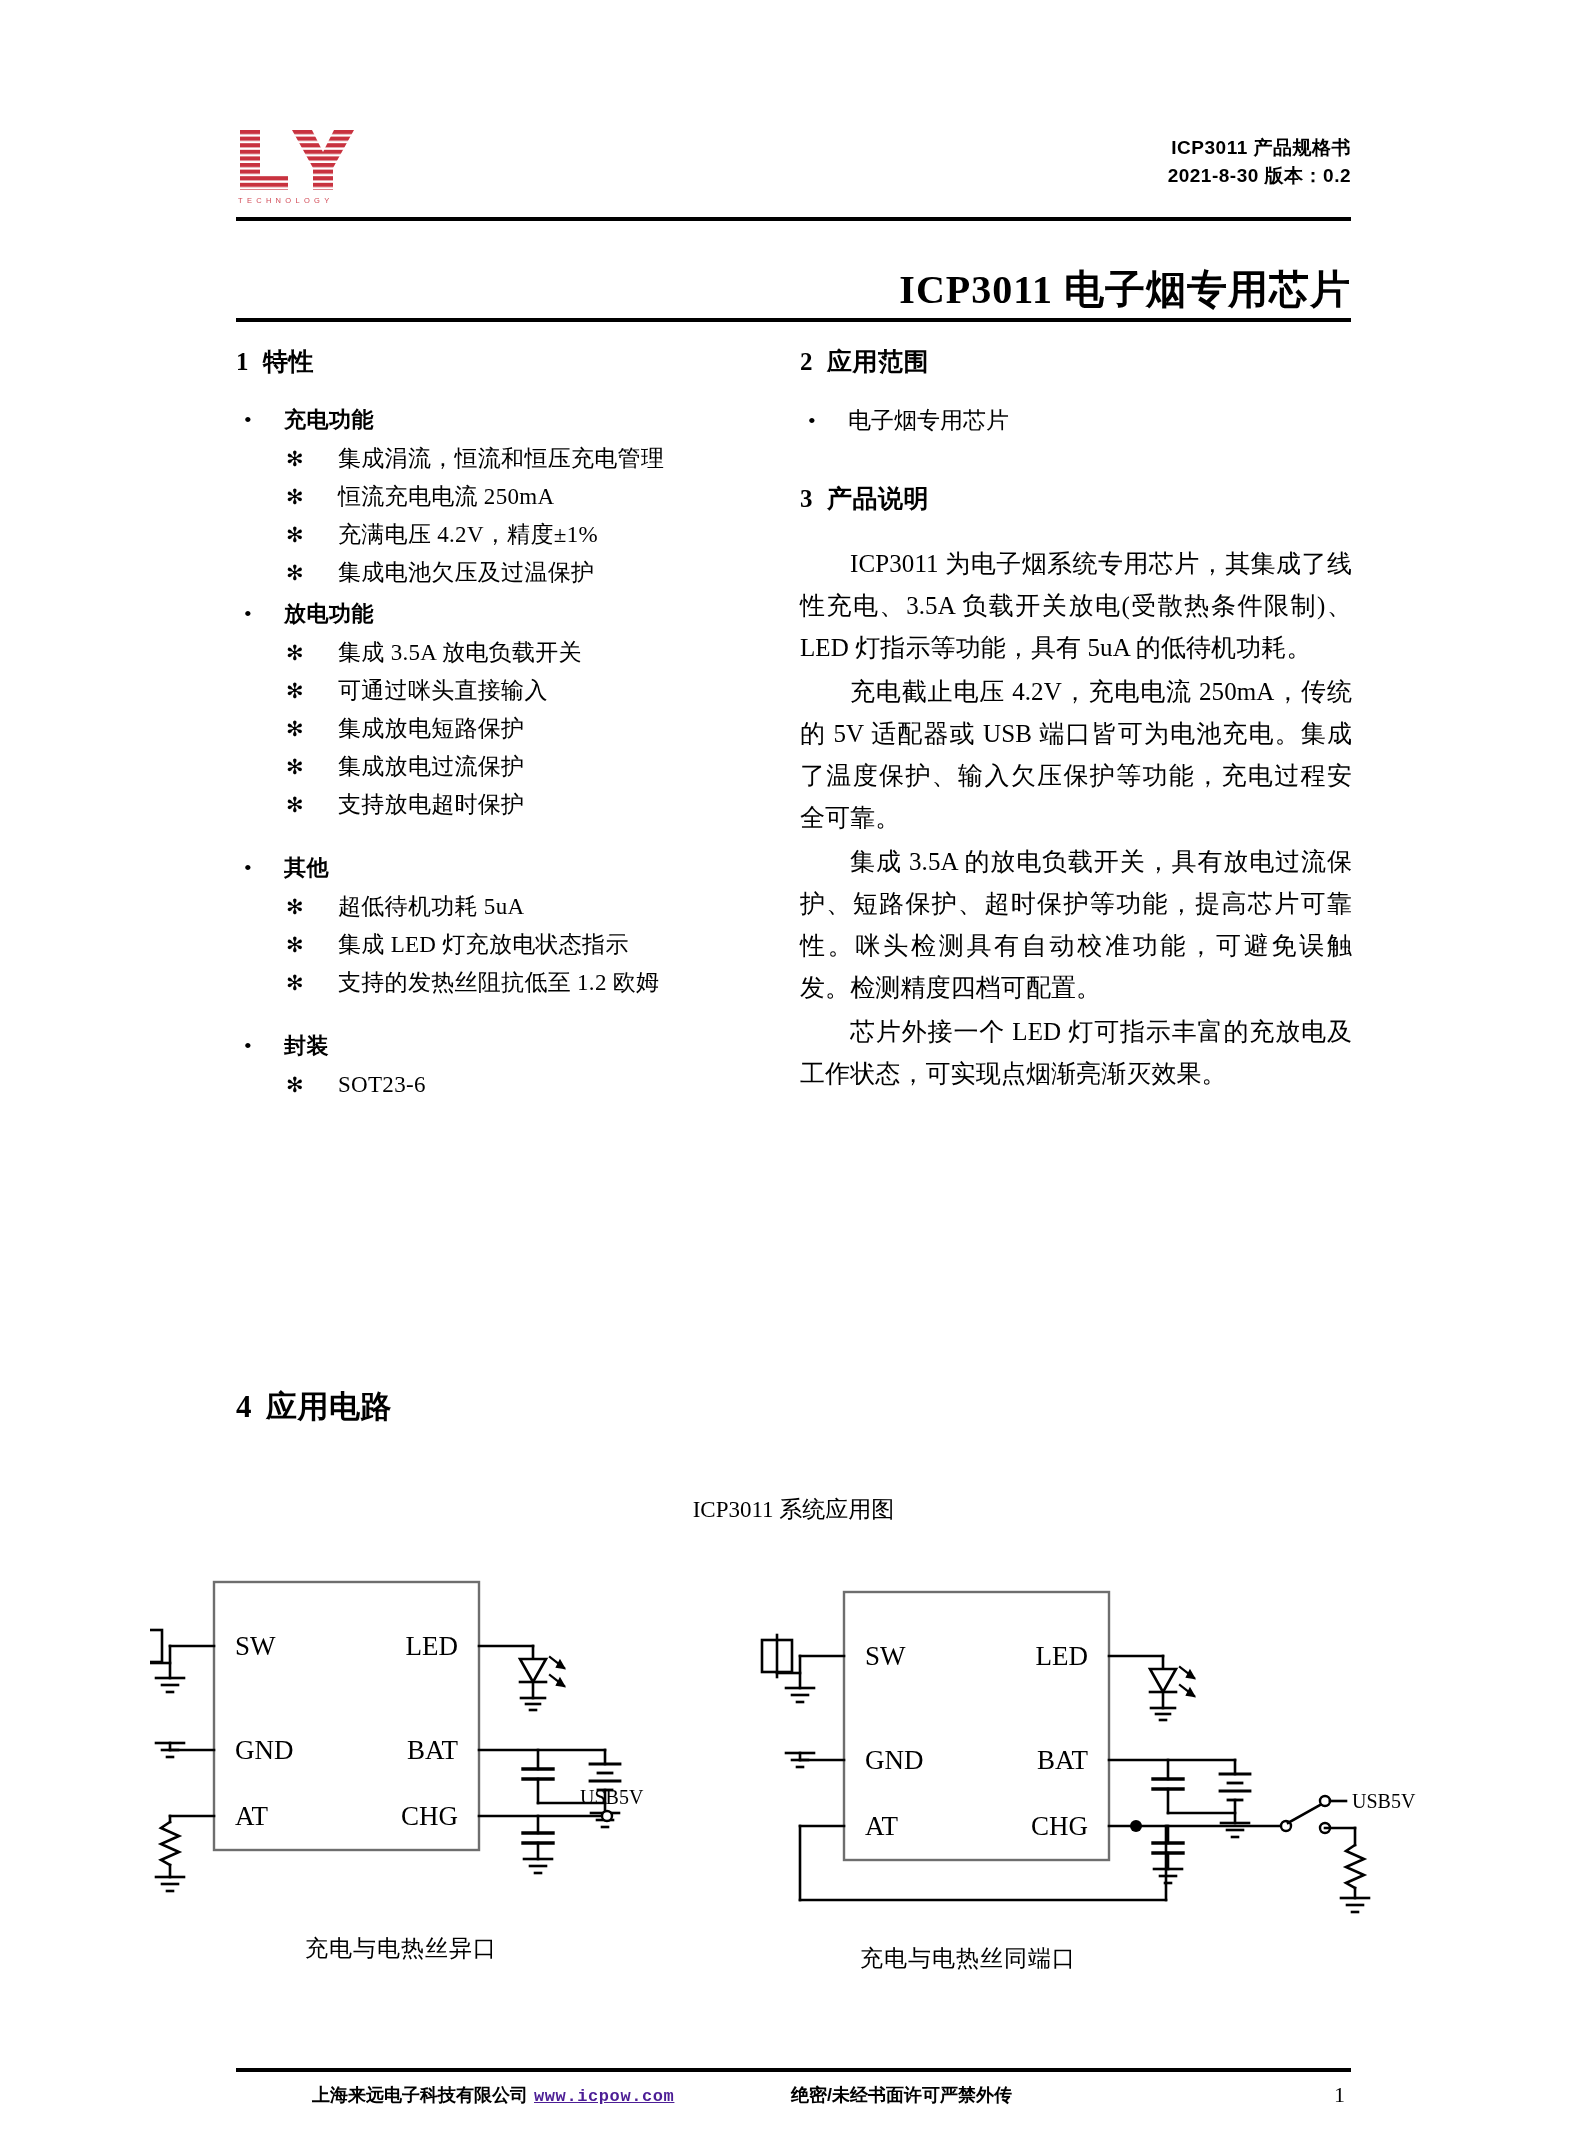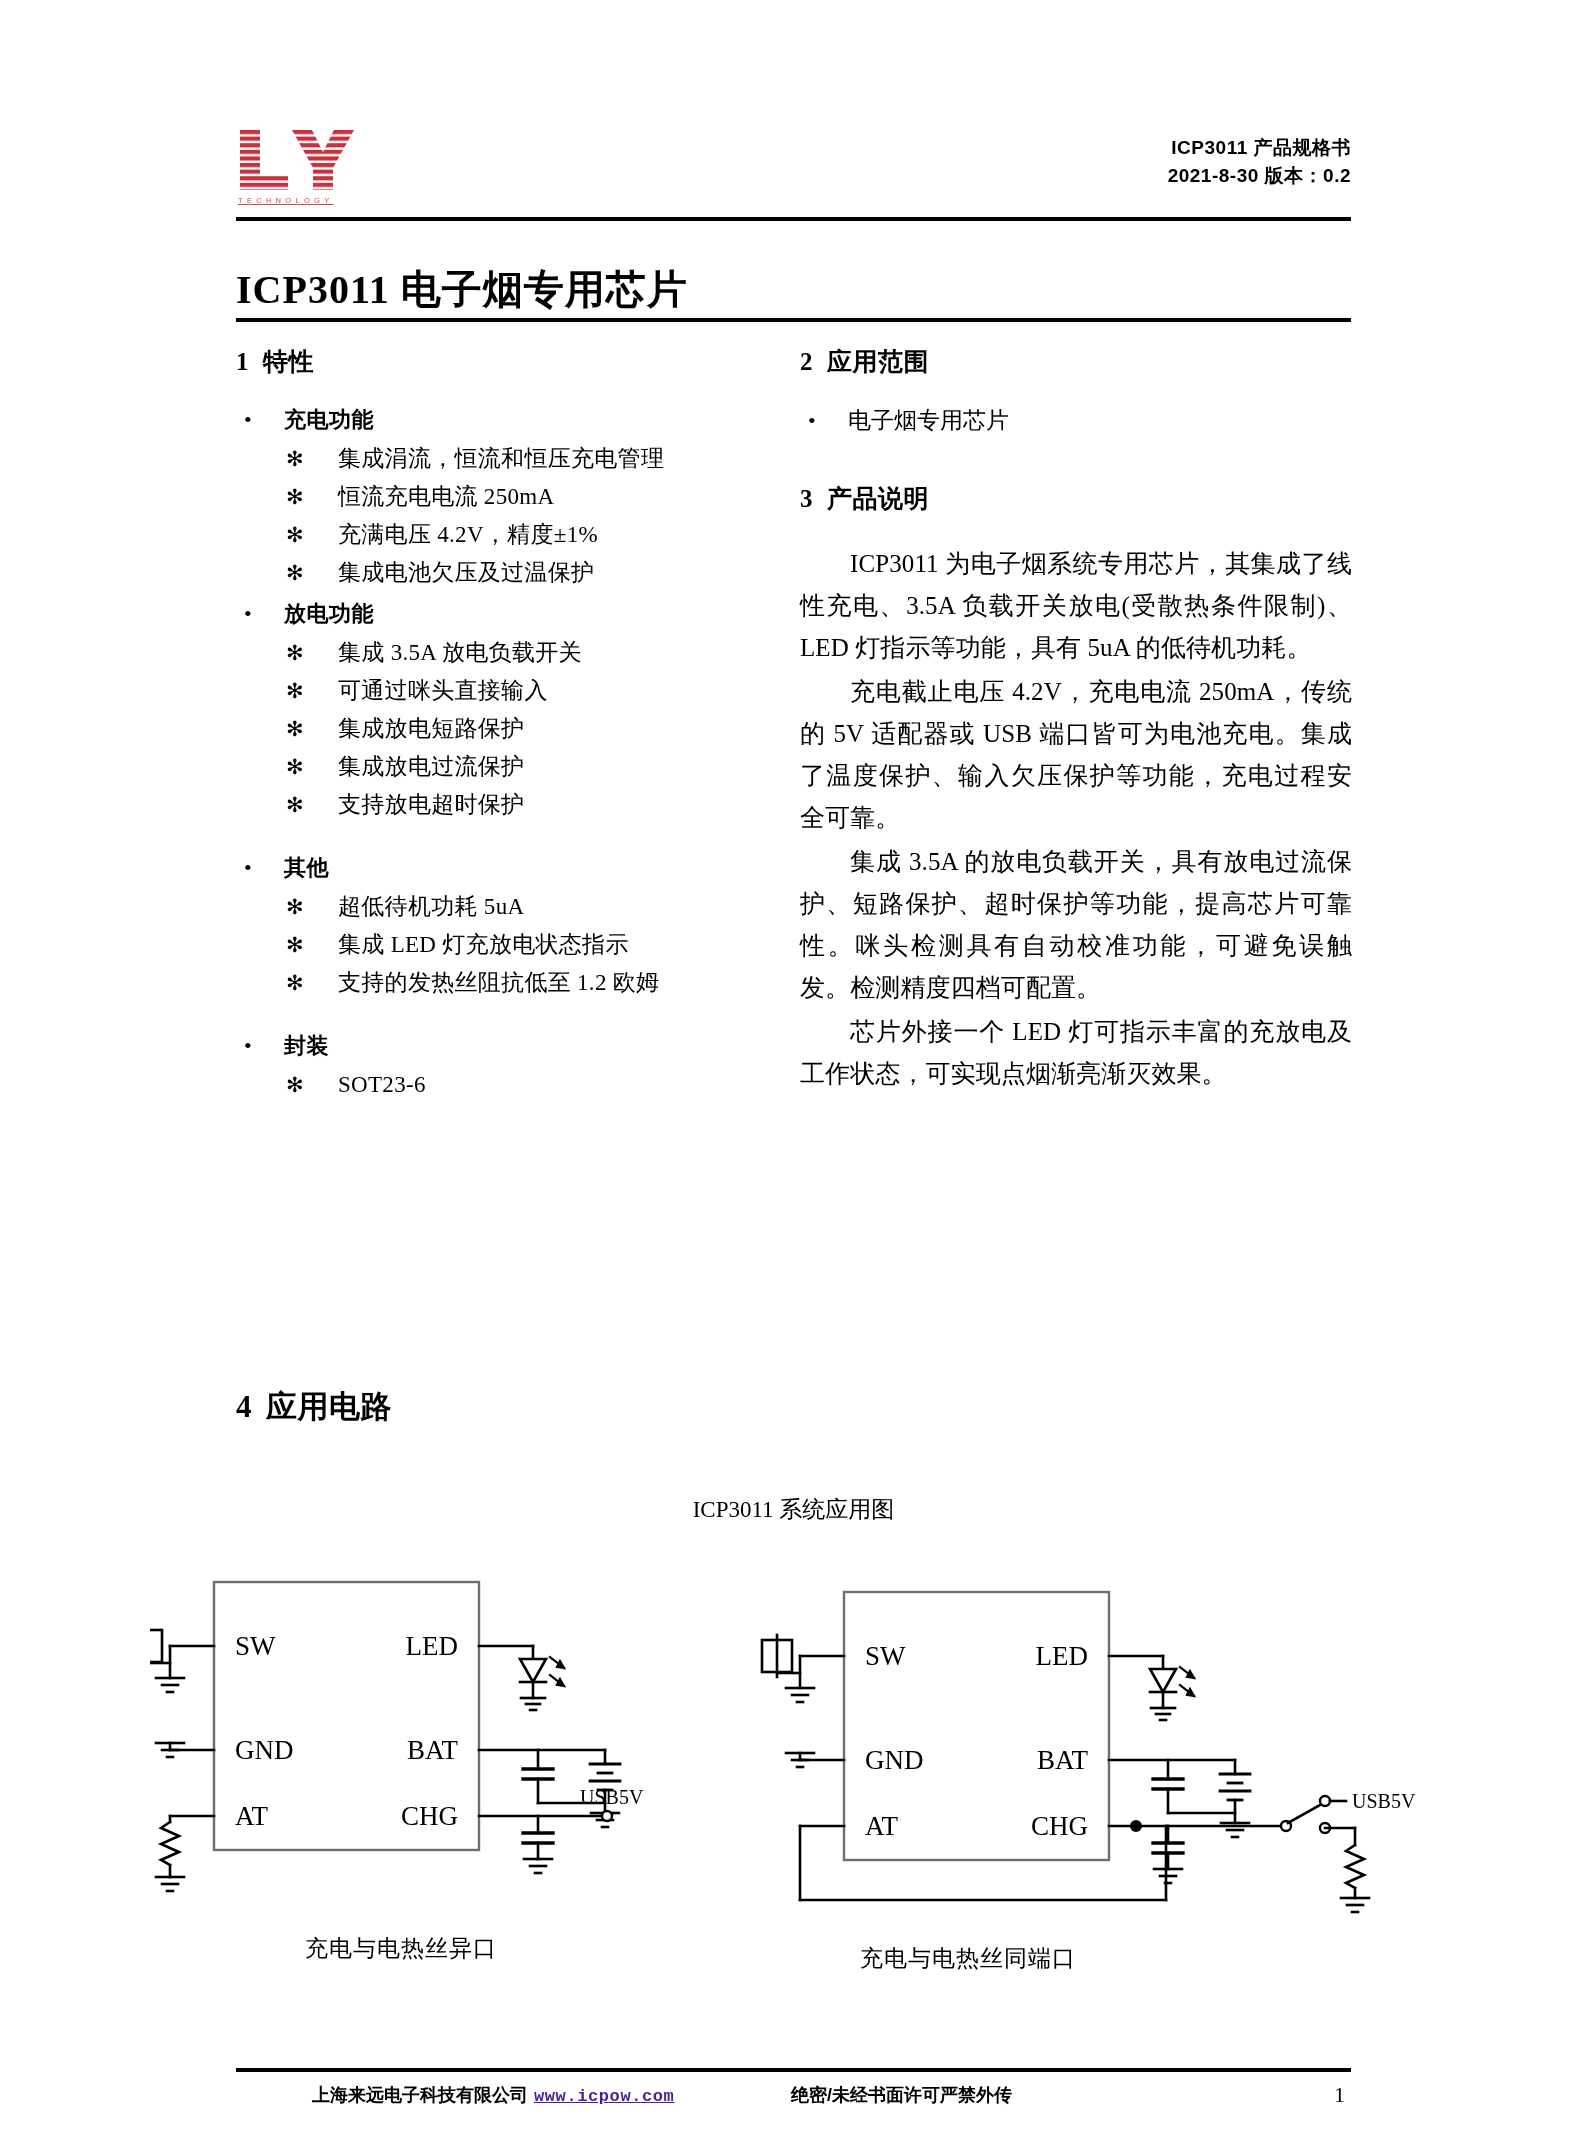--- a/index.html
+++ b/index.html
@@ -34,21 +34,20 @@
     width: 118px; height: 60px;
   }
   .logo-tag {
     font-family: "Liberation Sans", sans-serif;
     font-size: 7.5px;
     letter-spacing: 4.3px;
     color: #d24a56;
     margin-top: 2px;
     margin-left: 2px;
     white-space: nowrap;
-    text-decoration: underline;
   }
   .header-right {
     position: absolute;
     right: 0; top: 4px;
     text-align: right;
     font-family: Liberation Sans, sans-serif;
     font-weight: bold;
     font-size: 19px;
     line-height: 28px;
     letter-spacing: 0.5px;
@@ -59,21 +58,21 @@
     width: 1115px;
     height: 4px;
     background: #000;
   }
 
   
   .doc-title {
     position: absolute;
     left: 236px; top: 262px;
     width: 1115px;
-    text-align: left;
+    text-align: right;
     font-size: 40px;
     font-weight: bold;
     letter-spacing: 1px;
     white-space: nowrap;
   }
   .rule-title {
     position: absolute;
     left: 236px; top: 318px;
     width: 1115px;
     height: 4px;

